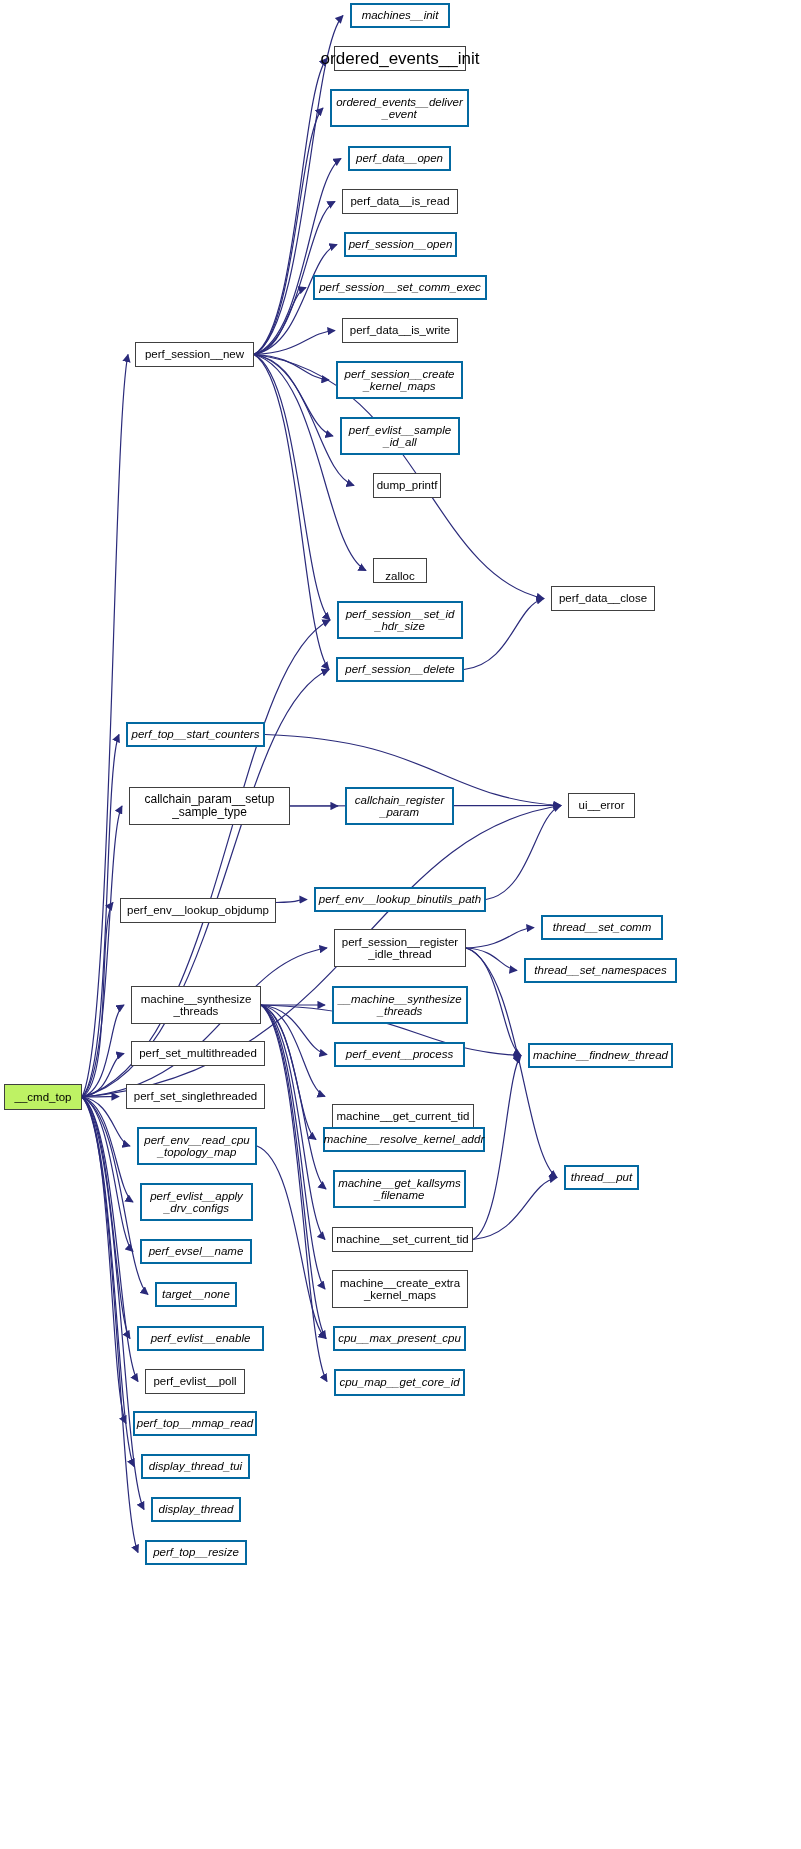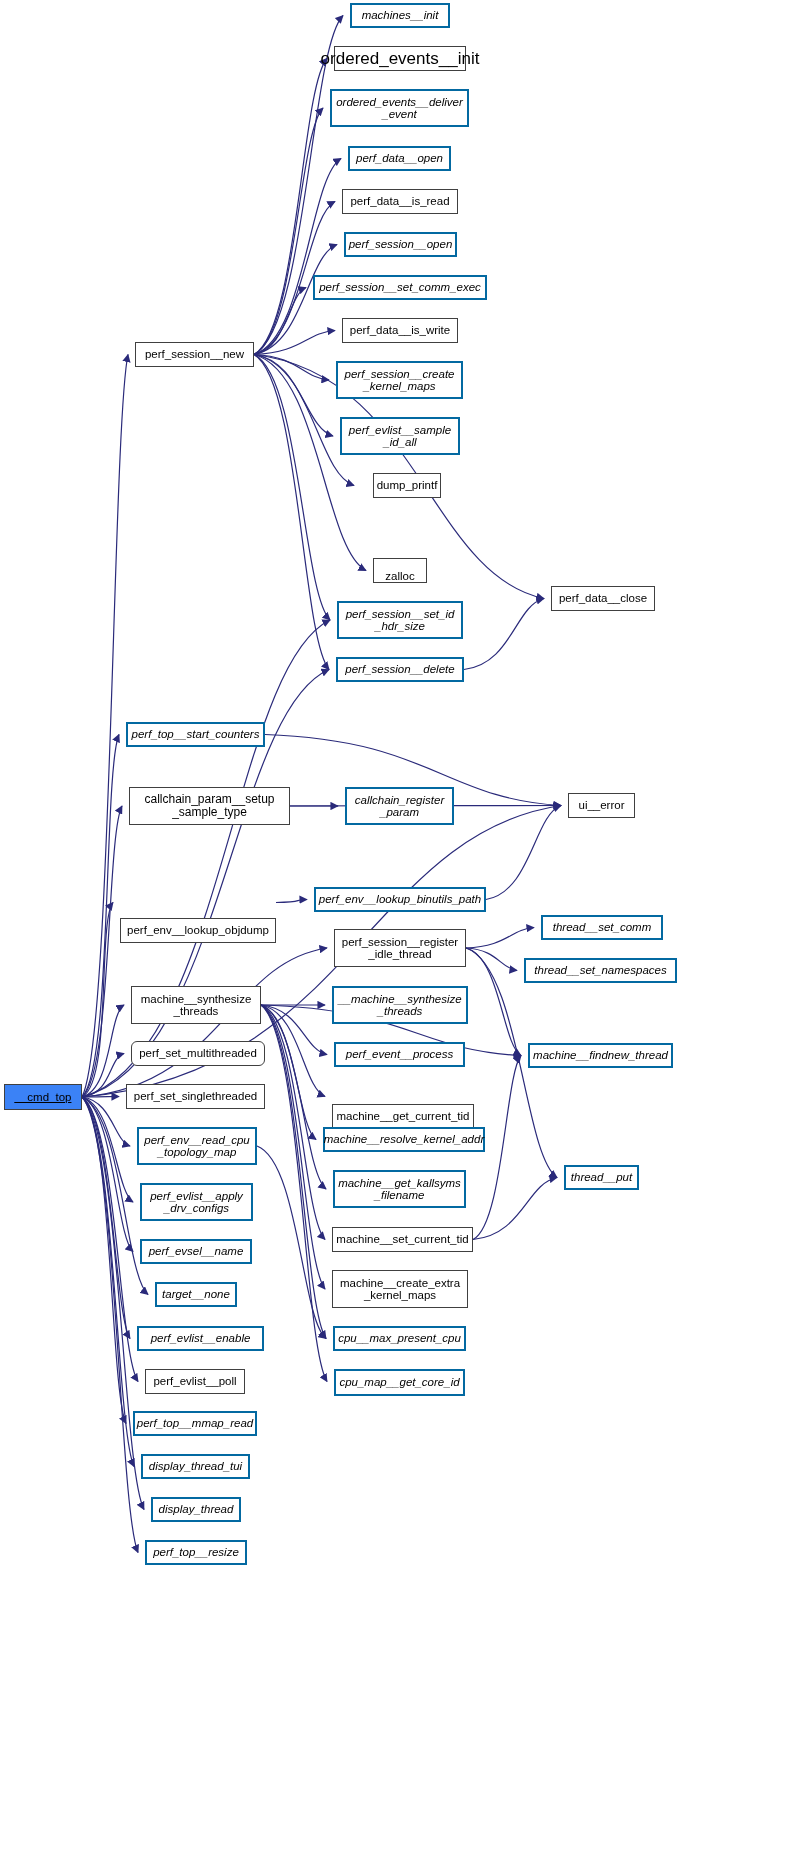--- a/index.html
+++ b/index.html
@@ -4,21 +4,21 @@
 <style>
   html,body{margin:0;padding:0;background:#ffffff;}
   body{font-family:"Liberation Sans",sans-serif;}
   #graph{position:relative;width:801px;height:1849px;overflow:hidden;background:#fff;}
   svg.edges{position:absolute;left:0;top:0;width:801px;height:1849px;pointer-events:none;}
   .node{position:absolute;box-sizing:border-box;display:flex;align-items:center;justify-content:center;
         text-align:center;line-height:1.05;background:#ffffff;cursor:pointer;}
   .node span{display:block;padding:0 3px;white-space:pre-line;}
   .n-red{border:2px solid #0369a1;font-style:italic;}
   .n-dark{border:1px solid #404040;}
-  .n-root{border:1px solid #404040;background:#3b82f6;text-decoration:underline;}
+  .n-root{border:1px solid #404040;background:#bef264;}
 </style>
 </head>
 <body>
 
 <div id="graph">
   <svg class="edges" viewBox="0 0 801 1849">
     <defs>
       <marker id="ah" viewBox="0 0 10 10" refX="9" refY="5" markerWidth="7" markerHeight="7" orient="auto-start-reverse">
         <path d="M 0 0 L 10 5 L 0 10 z" fill="#2a2a7a"></path>
       </marker>
@@ -148,21 +148,21 @@
         <span>callchain_param__setup
 _sample_type</span>
       </div>
       <div class="node n-red" style="left: 345px; top: 787px; width: 109px; height: 38px; font-size: 11.5px;">
         <span>callchain_register
 _param</span>
       </div>
       <div class="node n-dark" style="left: 568px; top: 793px; width: 67px; height: 25px; font-size: 11.5px;">
         <span>ui__error</span>
       </div>
-      <div class="node n-dark" style="left: 120px; top: 918px; width: 156px; height: 25px; font-size: 11.5px;">
+      <div class="node n-dark" style="left: 120px; top: 898px; width: 156px; height: 25px; font-size: 11.5px;">
         <span>perf_env__lookup_objdump</span>
       </div>
       <div class="node n-red" style="left: 314px; top: 887px; width: 172px; height: 25px; font-size: 11.5px;">
         <span>perf_env__lookup_binutils_path</span>
       </div>
       <div class="node n-dark" style="left: 334px; top: 929px; width: 132px; height: 38px; font-size: 11.5px;">
         <span>perf_session__register
 _idle_thread</span>
       </div>
       <div class="node n-red" style="left: 541px; top: 915px; width: 122px; height: 25px; font-size: 11.5px;">
@@ -178,21 +178,21 @@
       <div class="node n-red" style="left: 332px; top: 986px; width: 136px; height: 38px; font-size: 11.5px;">
         <span>__machine__synthesize
 _threads</span>
       </div>
       <div class="node n-red" style="left: 528px; top: 1043px; width: 145px; height: 25px; font-size: 11.5px;">
         <span>machine__findnew_thread</span>
       </div>
       <div class="node n-red" style="left: 334px; top: 1042px; width: 131px; height: 25px; font-size: 11.5px;">
         <span>perf_event__process</span>
       </div>
-      <div class="node n-dark" style="left: 131px; top: 1041px; width: 134px; height: 25px; font-size: 11.5px; border-radius: 6px;">
+      <div class="node n-dark" style="left: 131px; top: 1041px; width: 134px; height: 25px; font-size: 11.5px;">
         <span>perf_set_multithreaded</span>
       </div>
       <div class="node n-dark" style="left: 332px; top: 1084px; width: 142px; height: 25px; font-size: 11.5px; margin-top: 20px;">
         <span>machine__get_current_tid</span>
       </div>
       <div class="node n-dark" style="left: 126px; top: 1084px; width: 139px; height: 25px; font-size: 11.5px;">
         <span>perf_set_singlethreaded</span>
       </div>
       <div class="node n-red" style="left: 323px; top: 1127px; width: 162px; height: 25px; font-size: 11.5px;">
         <span>machine__resolve_kernel_addr</span>

